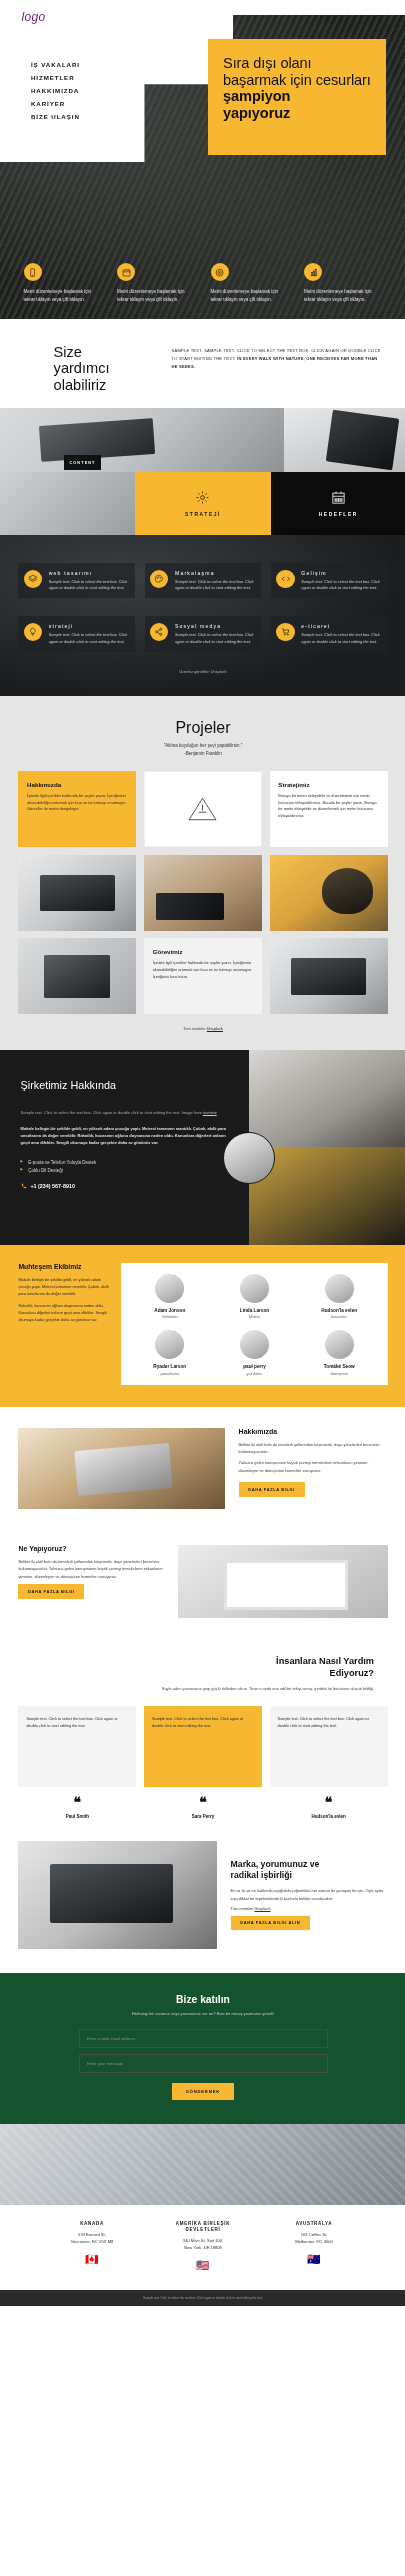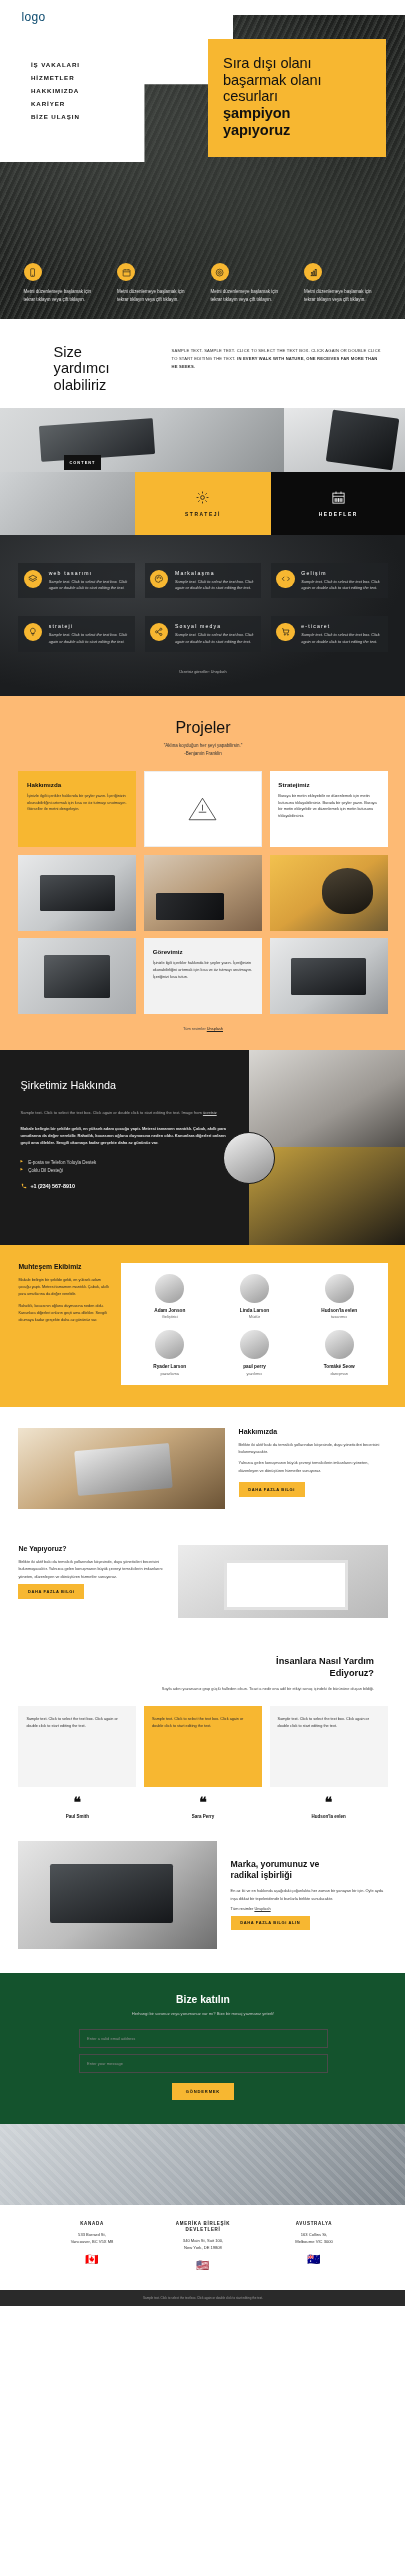--- a/index.html
+++ b/index.html
@@ -22,21 +22,21 @@
       linear-gradient(160deg, #6e736e 0%, #3a3d3a 40%, #1b1d1b 100%);
   }
   .hero-top-white {
     position: absolute; top: 0; left: 0; width: 233px; height: 162px;
     background: #fff;
     clip-path: polygon(0 0, 100% 0, 100% 52%, 62% 52%, 62% 100%, 0 100%);
   }
   .hero-white-full { position: absolute; top:0; left:0; width: 100%; height: 15px; background:#fff; }
   .logo {
     position: absolute; top: 9.7px; left: 21.6px;
-    font-size: 12px; color: #0c4a6e; letter-spacing: 0.3px; z-index: 6;
+    font-size: 12px; color: #701a75; letter-spacing: 0.3px; z-index: 6; font-style: italic;
   }
   .hero-nav {
     position: absolute; top: 61px; left: 31px; z-index: 6;
     display: flex; flex-direction: column; gap: 6px;
   }
   .hero-nav a {
     font-size: 6.2px; font-weight: 700; letter-spacing: 0.9px;
     color: #111; text-decoration: none;
   }
   .hero-card {
@@ -114,21 +114,21 @@
   .svc-ic {
     flex: 0 0 18.4px; width: 18.4px; height: 18.4px; border-radius: 50%; background:#f7b731;
     display:flex; align-items:center; justify-content:center;
   }
   .svc-ic svg { width: 9.7px; height: 9.7px; }
   .svc h3 { font-size: 5.1px; color:#fff; letter-spacing: 1.2px; font-weight: 400; margin-bottom: 3.2px; }
   .svc p { font-size: 3.9px; line-height: 1.65; color: #cfcfcf; font-style: italic; }
   .svc-note { position: relative; text-align:center; color:#b6b6b6; font-size:3.8px; margin-top: 18.4px; }
 
   
-  .projects { padding: 23px 0 18.4px 0; background:#fdba74; }
+  .projects { padding: 23px 0 18.4px 0; background:#e5e5e5; }
   .projects h2 { text-align:center; font-size: 16px; font-weight: 400; color:#111; }
   .projects .quote { text-align:center; font-size: 4.5px; line-height:1.7; color:#333; margin-top: 5.4px; }
   .proj-grid { display: grid; grid-template-columns: 1fr 1fr 1fr; gap: 7.6px; padding: 14px 18.4px 0 18.4px; }
   .card { min-height: 76px; }
   .card.yellow { background:#f7b731; padding: 9.7px 8.7px; }
   .card.white  { background:#fff; padding: 9.7px 8.7px; }
   .card.gray   { background:#f2f2f2; padding: 9.7px 8.7px; }
   .card h4 { font-size: 6.2px; font-weight: 700; color:#111; margin-bottom: 4.9px; }
   .card p { font-size: 3.9px; line-height: 1.75; color:#2f2f2f; }
   .imgbox { min-height: 76px; position: relative; overflow:hidden; }
@@ -267,21 +267,21 @@
     <a href="#">İŞ VAKALARI</a>
     <a href="#">HİZMETLER</a>
     <a href="#">HAKKIMIZDA</a>
     <a href="#">KARİYER</a>
     <a href="#">BİZE ULAŞIN</a>
   </nav>
 
   <div class="hero-card">
     <h1>
       <span>Sıra dışı olanı</span>
-      <span>başarmak olanı</span>
+      <span>başarmak için</span>
       <span>cesurları</span>
       <span class="b">şampiyon</span>
       <span class="b">yapıyoruz</span>
     </h1>
   </div>
 
   <div class="hero-features">
     <div class="hf">
       <div class="hf-icon">
         <svg viewBox="0 0 24 24" fill="none" stroke="#1b1b1b" stroke-width="1.6">

